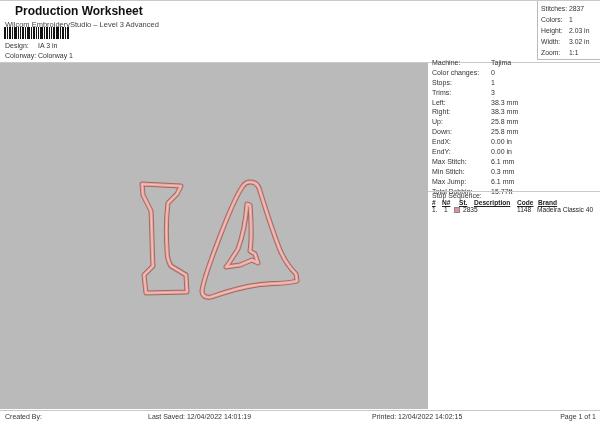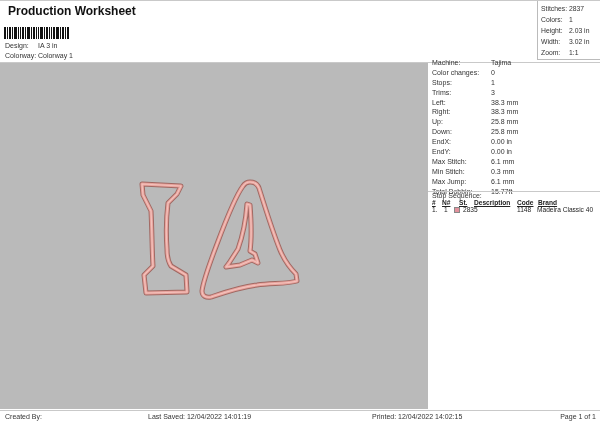--- a/index.html
+++ b/index.html
@@ -2,21 +2,21 @@
 <html><head>
 <meta charset="utf-8">
 <style>
   html,body{margin:0;padding:0;background:#fff;}
   #page{
     position:relative;width:600px;height:424px;background:#ffffff;
     font-family:"Liberation Sans", sans-serif;color:#333;overflow:hidden;
     border-top:1px solid #c9c9c9;box-sizing:border-box;
   }
   
-  .title{position:absolute;left:8px;top:3px;font-size:12px;font-weight:bold;color:#111;}
+  .title{position:absolute;left:15px;top:3px;font-size:12px;font-weight:bold;color:#111;}
   .subtitle{position:absolute;left:5px;top:19px;font-size:7.5px;color:#444;}
   .barcode{position:absolute;left:4px;top:26px;width:66px;height:12px;}
   .kvrow{position:absolute;font-size:7px;color:#333;}
   .kvrow .k{display:inline-block;}
   .design-row{left:5px;top:41px;}
   .design-row .k{width:31px;}
   .colorway-row{left:5px;top:51px;}
   .colorway-row .k{width:31px;}
   
   .summary{
@@ -52,20 +52,21 @@
   .ft{position:absolute;top:412px;font-size:7px;color:#333;}
   .ft-created{left:5px;} .ft-saved{left:148px;} .ft-printed{left:372px;}
   .ft-page{right:4px;text-align:right;}
 </style>
 </head>
 <body>
 
 <div id="page">
 
   <div class="title">Production Worksheet</div>
+  <div class="subtitle">Wilcom EmbroideryStudio – Level 3 Advanced</div>
 
   <svg class="barcode" viewBox="0 0 66 12" preserveAspectRatio="none">
     <g fill="#111">
       <rect x="0" y="0" width="2" height="12"></rect>
         <rect x="3" y="0" width="1" height="12"></rect>
       <rect x="5" y="0" width="2" height="12"></rect>
         <rect x="8" y="0" width="1" height="12"></rect>
       <rect x="10" y="0" width="3" height="12"></rect>
         <rect x="14" y="0" width="1" height="12"></rect>
       <rect x="16" y="0" width="1" height="12"></rect>

